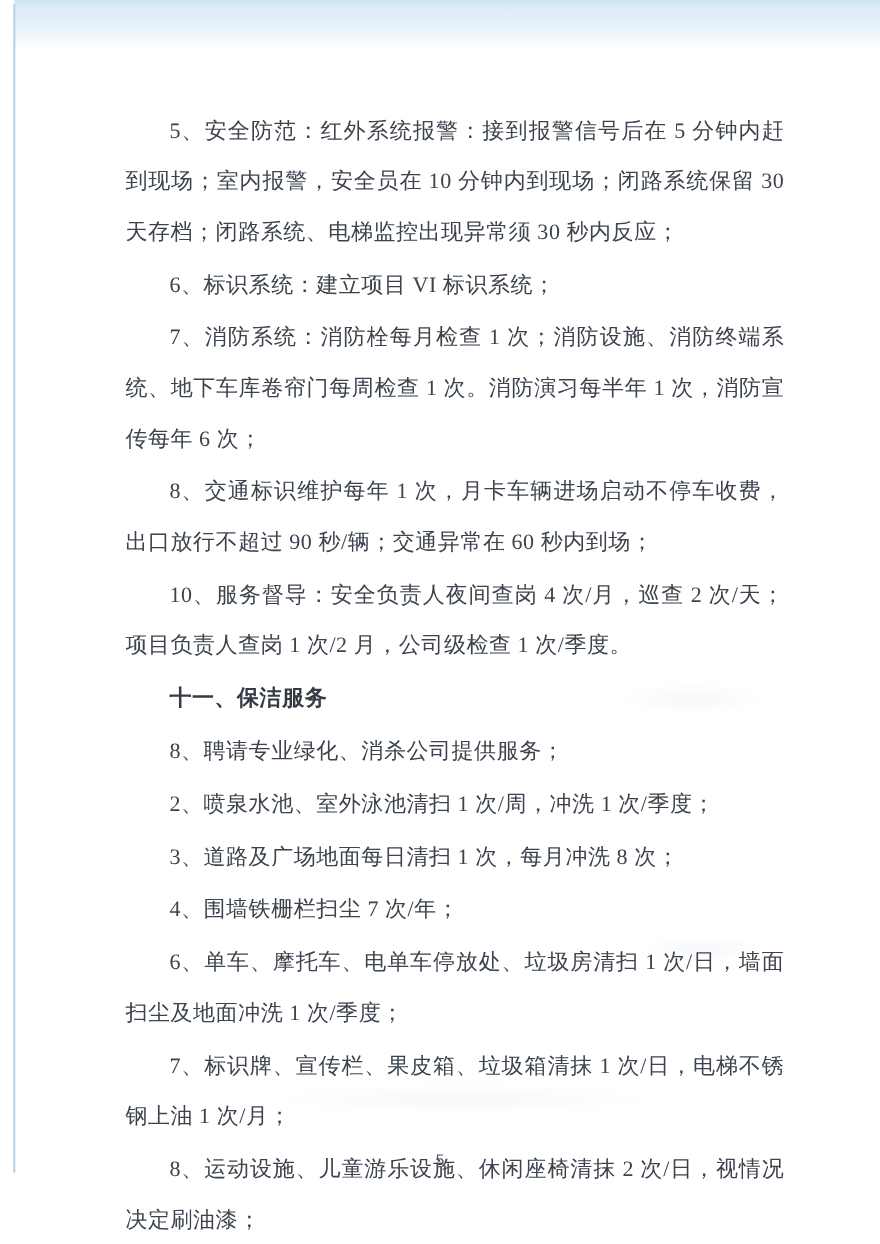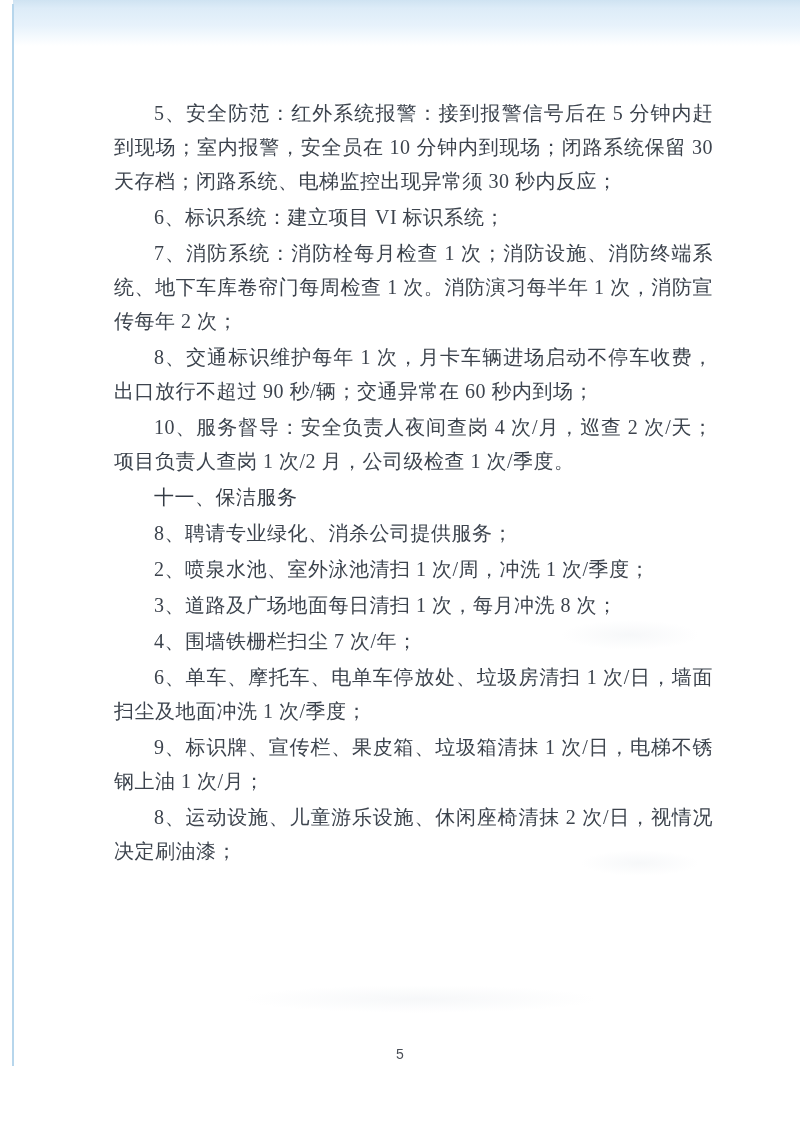--- a/index.html
+++ b/index.html
@@ -35,26 +35,26 @@
     position: absolute;
     left: 114px;
     top: 96px;
     width: 599px;
     color: #3c434d;
     font-size: 20px;
     text-align: justify;
   }
   .para {
     margin: 0 0 2px 0;
-    line-height: 34px;
+    line-height: 46px;
     text-indent: 2em;
     letter-spacing: 0.5px;
   }
   .heading {
-    font-weight: normal;
+    font-weight: bold;
     color: #343b45;
   }
   .page-number {
     position: absolute;
     left: 0;
     top: 1046px;
     width: 800px;
     text-align: center;
     font-size: 14px;
     color: #4a4f57;
@@ -75,30 +75,30 @@
   <div class="top-band"></div>
   <div class="left-line"></div>
 
   <div class="smudge" style="left:560px; top:620px; width:140px; height:30px;"></div>
   <div class="smudge" style="left:240px; top:985px; width:360px; height:28px;"></div>
   <div class="smudge" style="left:580px; top:850px; width:120px; height:26px;"></div>
 
   <div class="content">
     <p class="para">5、安全防范：红外系统报警：接到报警信号后在 5 分钟内赶到现场；室内报警，安全员在 10 分钟内到现场；闭路系统保留 30 天存档；闭路系统、电梯监控出现异常须 30 秒内反应；</p>
     <p class="para">6、标识系统：建立项目 VI 标识系统；</p>
-    <p class="para">7、消防系统：消防栓每月检查 1 次；消防设施、消防终端系统、地下车库卷帘门每周检查 1 次。消防演习每半年 1 次，消防宣传每年 2 次；</p>
+    <p class="para">7、消防系统：消防栓每月检查 1 次；消防设施、消防终端系统、地下车库卷帘门每周检查 1 次。消防演习每半年 1 次，消防宣传每年 6 次；</p>
     <p class="para">8、交通标识维护每年 1 次，月卡车辆进场启动不停车收费，出口放行不超过 90 秒/辆；交通异常在 60 秒内到场；</p>
     <p class="para">10、服务督导：安全负责人夜间查岗 4 次/月，巡查 2 次/天；项目负责人查岗 1 次/2 月，公司级检查 1 次/季度。</p>
 
     <p class="para heading">十一、保洁服务</p>
 
     <p class="para">8、聘请专业绿化、消杀公司提供服务；</p>
     <p class="para">2、喷泉水池、室外泳池清扫 1 次/周，冲洗 1 次/季度；</p>
     <p class="para">3、道路及广场地面每日清扫 1 次，每月冲洗 8 次；</p>
     <p class="para">4、围墙铁栅栏扫尘 7 次/年；</p>
     <p class="para">6、单车、摩托车、电单车停放处、垃圾房清扫 1 次/日，墙面扫尘及地面冲洗 1 次/季度；</p>
-    <p class="para">9、标识牌、宣传栏、果皮箱、垃圾箱清抹 1 次/日，电梯不锈钢上油 1 次/月；</p>
+    <p class="para">7、标识牌、宣传栏、果皮箱、垃圾箱清抹 1 次/日，电梯不锈钢上油 1 次/月；</p>
     <p class="para">8、运动设施、儿童游乐设施、休闲座椅清抹 2 次/日，视情况决定刷油漆；</p>
   </div>
 
   <div class="page-number">5</div>
 
 </div>
 
 </body></html>

